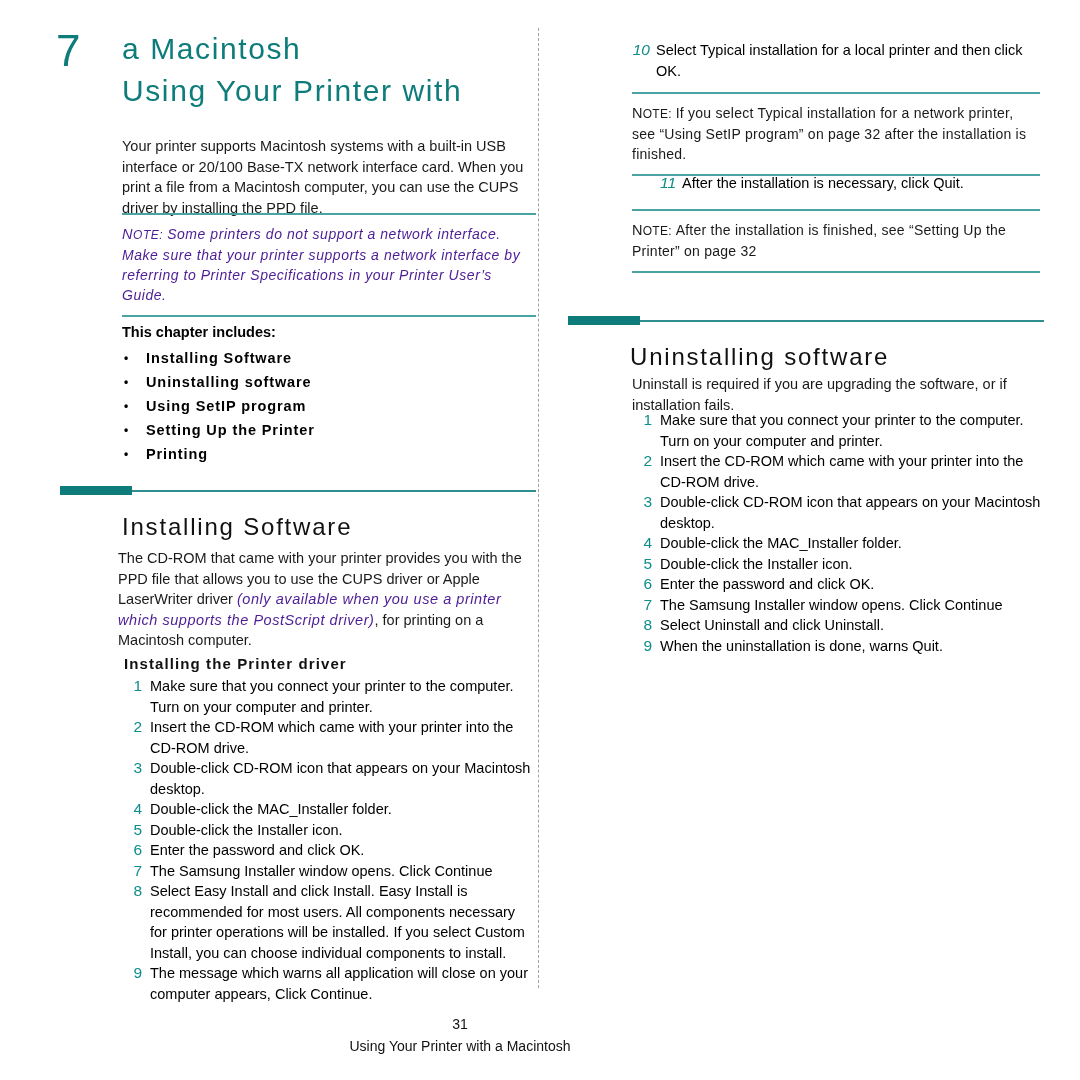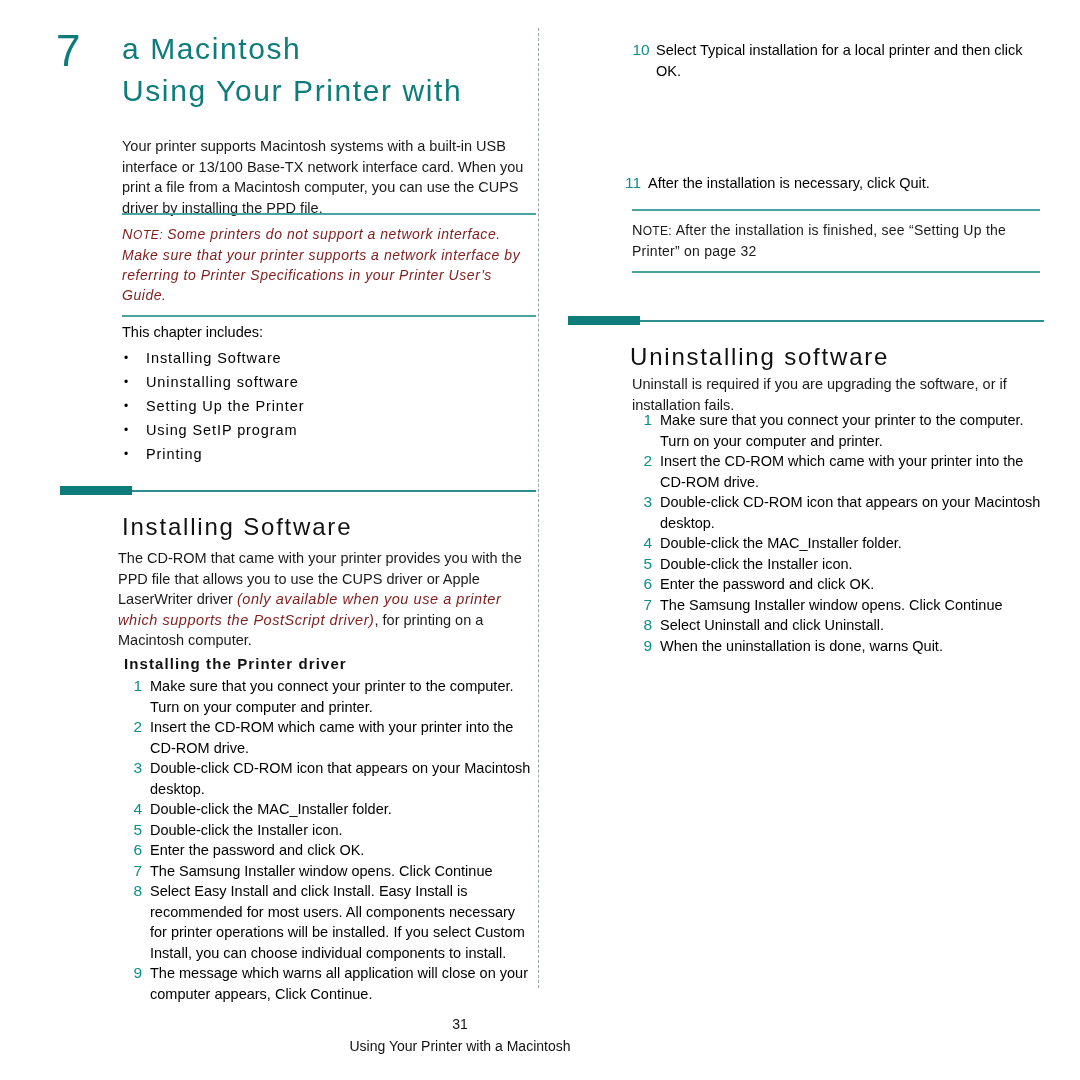--- a/index.html
+++ b/index.html
@@ -76,34 +76,35 @@
     font-size: 14px;
     line-height: 20px;
   }
   .note-label {
     font-size: 14.5px;
     letter-spacing: 0.2px;
   }
   .note-label .nc { font-size: 14.5px; }
   .note-label .sm { font-size: 12px; }
   .note-teal {
-    color: #7f1d1d;
+    color: #4c1d95;
     font-style: italic;
     letter-spacing: 0.55px;
   }
   .note-black {
     color: #1a1a1a;
     letter-spacing: 0.25px;
   }
 
   
   .includes {
     position: absolute;
     font-size: 14.5px;
     line-height: 20px;
+    font-weight: bold;
   }
   .includes .lead { margin: 0 0 4px 0; }
   .includes ul {
     margin: 0;
     padding: 0;
     list-style: none;
   }
   .includes li {
     position: relative;
     padding-left: 24px;
@@ -179,21 +180,21 @@
     left: 0;
     top: 0;
     width: 20px;
     text-align: right;
     color: #0e8d8c;
     font-size: 15.5px;
     line-height: 20.5px;
   }
   .step .txt { display: block; }
   .steps.wide .step { padding-left: 24px; }
-  .steps.wide .step .num { width: 18px; text-align: center; }
+  .steps.wide .step .num { width: 18px; text-align: right; font-style: italic; }
 
   
   .footer {
     position: absolute;
     left: 0;
     width: 920px;
     text-align: center;
   }
   .footer .pageno {
     font-size: 14px;
@@ -216,35 +217,35 @@
 
   <div class="chapter-head">
     <div class="chapter-num">7</div>
     <div>
       <div class="chapter-title">a Macintosh</div>
       <div class="chapter-title">Using Your Printer with</div>
     </div>
   </div>
 
   <div class="body-block" style="left:122px; top:136px; width:414px;">
-    <p>Your printer supports Macintosh systems with a built-in USB interface or 13/100 Base-TX network interface card. When you print a file from a Macintosh computer, you can use the CUPS driver by installing the PPD file.</p>
+    <p>Your printer supports Macintosh systems with a built-in USB interface or 20/100 Base-TX network interface card. When you print a file from a Macintosh computer, you can use the CUPS driver by installing the PPD file.</p>
   </div>
 
   <div class="note" style="left:122px; top:213px; width:414px;">
     <span class="note-label note-teal"><span class="nc">N</span><span class="sm">OTE:</span></span>
     <span class="note-teal">Some printers do not support a network interface. Make sure that your printer supports a network interface by referring to Printer Specifications in your Printer User’s Guide.</span>
   </div>
 
   <div class="includes" style="left:122px; top:322px; width:414px;">
     <p class="lead">This chapter includes:</p>
     <ul>
       <li>Installing Software</li>
       <li>Uninstalling software</li>
+      <li>Using SetIP program</li>
       <li>Setting Up the Printer</li>
-      <li>Using SetIP program</li>
       <li>Printing</li>
     </ul>
   </div>
 
   <div class="section" style="left:60px; top:486px; width:476px;">
     <div class="rule-wrap">
       <div class="rule-thin"></div>
       <div class="rule-thick"></div>
     </div>
     <div class="section-title" style="margin-left:62px;">Installing Software</div>
@@ -295,22 +296,26 @@
       </div>
   </div>
 
   <div class="steps wide" style="left:632px; top:40px; width:412px;">
     <div class="step">
         <span class="num">10</span>
         <span class="txt">Select Typical installation for a local printer and then click OK.</span>
       </div>
   </div>
 
-
-  <div class="steps wide" style="left:624px; top:173px; width:412px;">
+  <div class="note" style="left:632px; top:92px; width:408px;">
+    <span class="note-label note-black"><span class="nc">N</span><span class="sm">OTE:</span></span>
+    <span class="note-black">If you select Typical installation for a network printer, see “Using SetIP program” on page 32 after the installation is finished.</span>
+  </div>
+
+  <div class="steps wide" style="left:658px; top:173px; width:412px;">
     <div class="step">
         <span class="num">11</span>
         <span class="txt">After the installation is necessary, click Quit.</span>
       </div>
   </div>
 
   <div class="note" style="left:632px; top:209px; width:408px;">
     <span class="note-label note-black"><span class="nc">N</span><span class="sm">OTE:</span></span>
     <span class="note-black">After the installation is finished, see “Setting Up the Printer” on page 32</span>
   </div>

